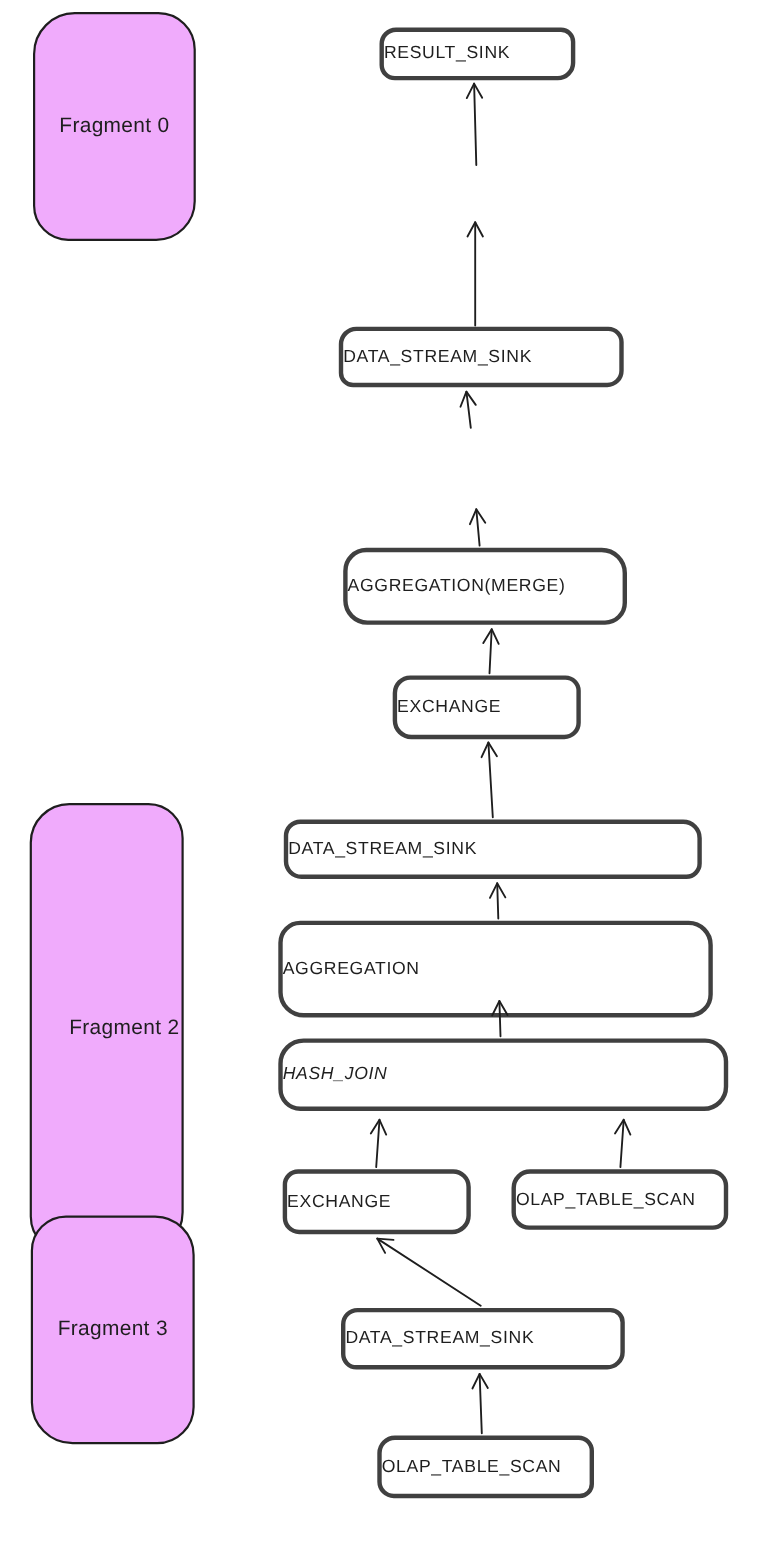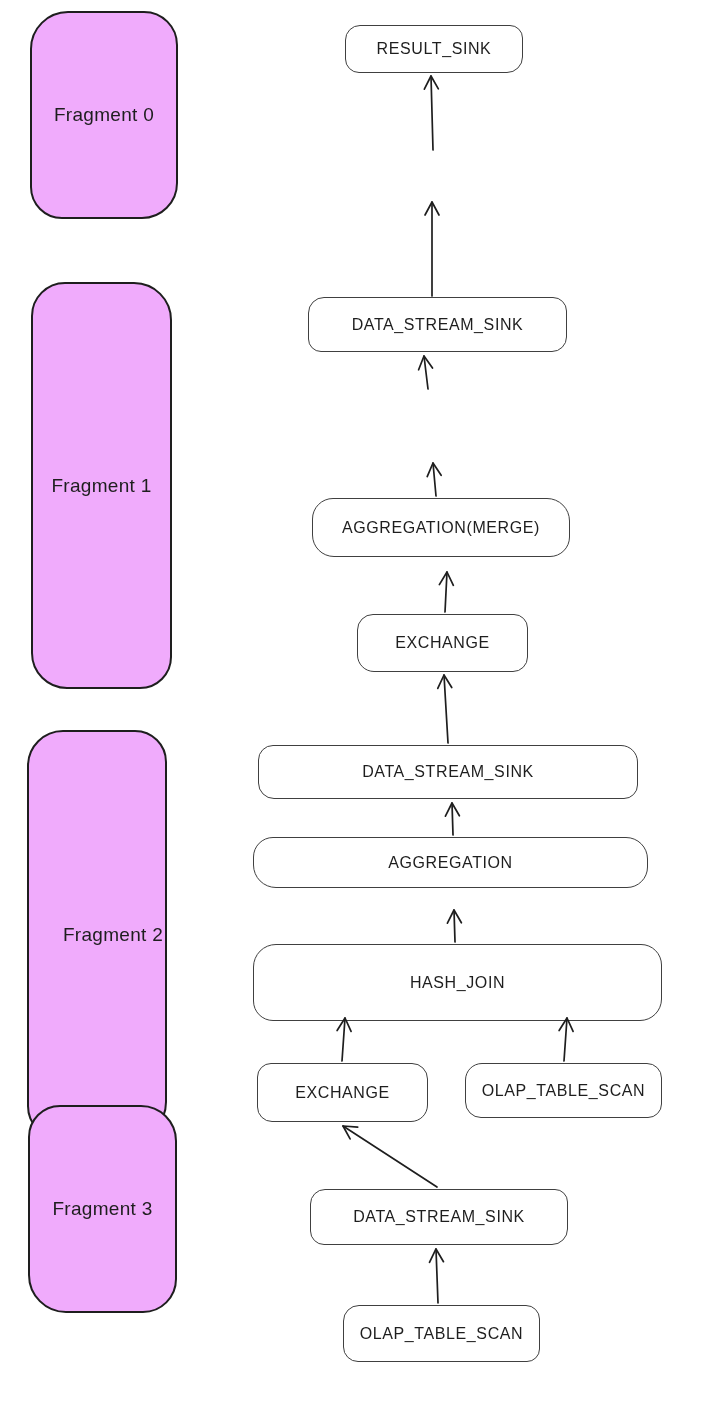--- a/index.html
+++ b/index.html
@@ -21,25 +21,24 @@
     box-sizing: border-box;
   }
   .fragment .flabel {
     font-size: 19px;
     color: #1e1e1e;
     letter-spacing: 0.3px;
     white-space: nowrap;
   }
   .node {
     position: absolute;
-    border: 1px solid #404040;
+    border: 4px solid #404040;
     background: #ffffff;
     display: flex;
     align-items: center;
-    justify-content: center;
     box-sizing: border-box;
   }
   .node .nlabel {
     font-size: 16px;
     color: #1e1e1e;
     letter-spacing: 0.6px;
     white-space: nowrap;
   }
   .edges {
     position: absolute;
@@ -54,49 +53,46 @@
   }
 </style>
 </head>
 <body>
 
 <div class="canvas">
 
   <div class="fragment" style="left:30px; top:11px; width:148px; height:208px; border-radius:38px 34px 36px 32px;">
     <span class="flabel">Fragment 0</span>
   </div>
-  <div class="fragment" style="left:31px; top:282px; width:141px; height:407px; border-radius:34px 38px 32px 36px;">
-    <span class="flabel">Fragment 1</span>
-  </div>
   <div class="fragment" style="left:27px; top:730px; width:140px; height:410px; border-radius:36px 32px 38px 34px;padding-left:32px;">
     <span class="flabel">Fragment 2</span>
   </div>
   <div class="fragment" style="left:28px; top:1105px; width:149px; height:208px; border-radius:32px 36px 34px 38px;">
     <span class="flabel">Fragment 3</span>
   </div>
 
   <div class="node" style="left:345px; top:25px; width:178px; height:48px; border-radius:15px 13px 16px 14px;">
     <span class="nlabel">RESULT_SINK</span>
   </div>
   <div class="node" style="left:308px; top:297px; width:259px; height:55px; border-radius:16px 14px 15px 13px;">
     <span class="nlabel">DATA_STREAM_SINK</span>
   </div>
-  <div class="node" style="left:312px; top:498px; width:258px; height:59px; border-radius:21px 23px 20px 22px;">
+  <div class="node" style="left:312px; top:498px; width:258px; height:70px; border-radius:21px 23px 20px 22px;">
     <span class="nlabel">AGGREGATION(MERGE)</span>
   </div>
   <div class="node" style="left:357px; top:614px; width:171px; height:58px; border-radius:16px 14px 15px 17px;">
     <span class="nlabel">EXCHANGE</span>
   </div>
   <div class="node" style="left:258px; top:745px; width:380px; height:54px; border-radius:15px 17px 14px 16px;">
     <span class="nlabel">DATA_STREAM_SINK</span>
   </div>
-  <div class="node" style="left:253px; top:837px; width:395px; height:51px; border-radius:20px 22px 21px 23px;">
+  <div class="node" style="left:253px; top:837px; width:395px; height:88px; border-radius:20px 22px 21px 23px;">
     <span class="nlabel">AGGREGATION</span>
   </div>
-  <div class="node" style="left:253px; top:944px; width:409px; height:77px; border-radius:23px 21px 22px 20px;">
+  <div class="node" style="left:253px; top:944px; width:409px; height:66px; border-radius:23px 21px 22px 20px;font-style:italic;">
     <span class="nlabel">HASH_JOIN</span>
   </div>
   <div class="node" style="left:257px; top:1063px; width:171px; height:59px; border-radius:14px 16px 17px 15px;">
     <span class="nlabel">EXCHANGE</span>
   </div>
   <div class="node" style="left:465px; top:1063px; width:197px; height:55px; border-radius:17px 15px 14px 16px;">
     <span class="nlabel">OLAP_TABLE_SCAN</span>
   </div>
   <div class="node" style="left:310px; top:1189px; width:258px; height:56px; border-radius:15px 13px 16px 14px;">
     <span class="nlabel">DATA_STREAM_SINK</span>

